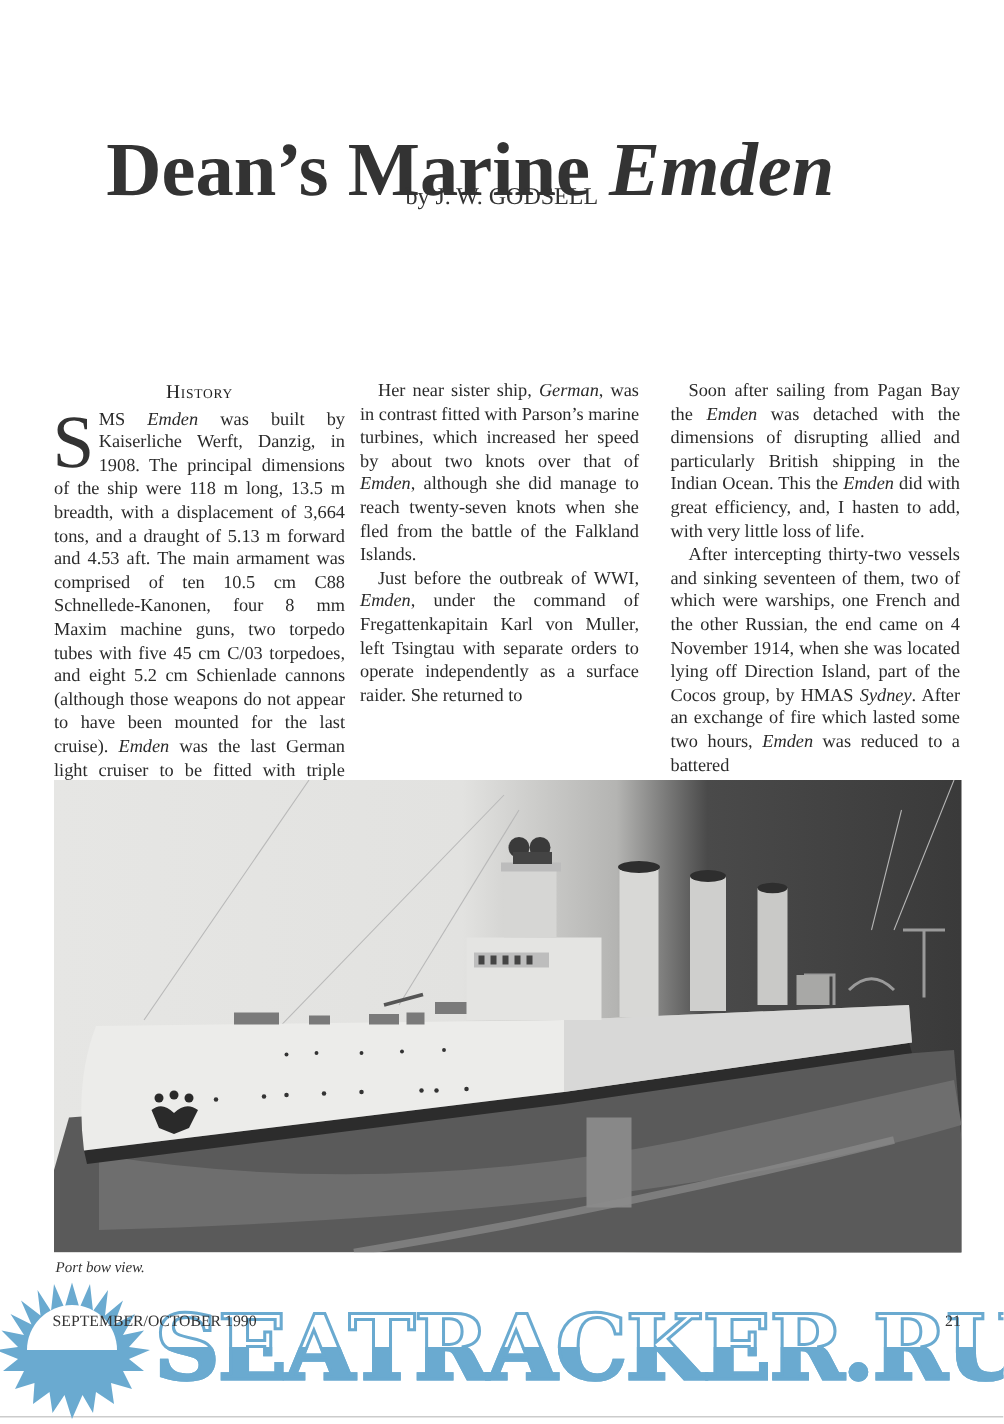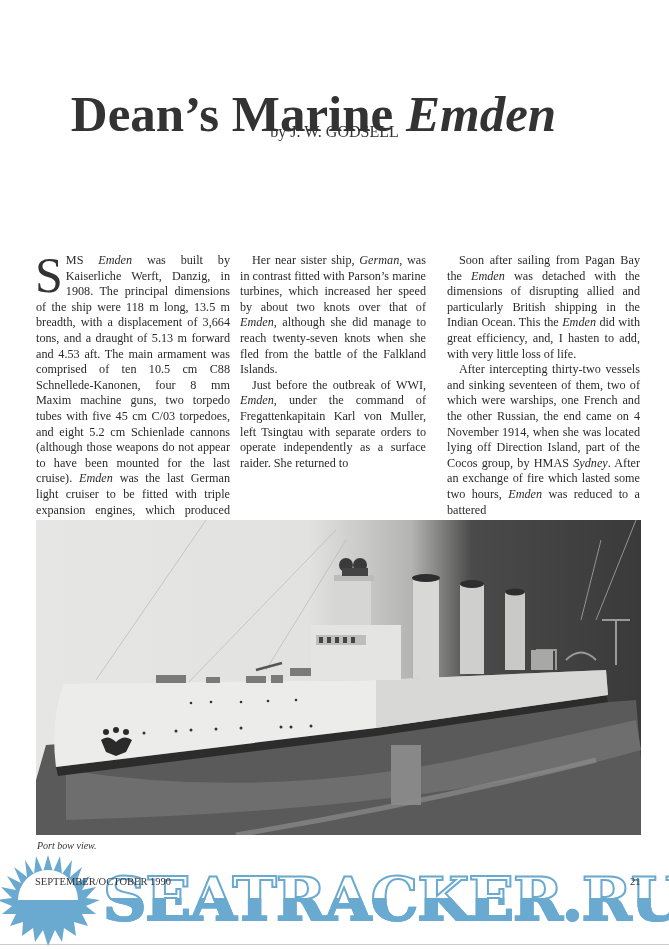--- a/index.html
+++ b/index.html
@@ -65,20 +65,21 @@
   }
   .bottom-rule { position: absolute; left: 0; top: 944px; width: 669px; height: 1px; background: #ccc; }
 </style>
 </head>
 <body>
 
 <h1 class="title"><span>Dean’s Marine </span><em>Emden</em></h1>
 <div class="byline">by J. W. GODSELL</div>
 
 <div class="col col1">
+  <div class="section-head">History</div>
   <p class="noindent"><span class="dropcap">S</span><span>MS </span><em>Emden</em><span> was built by Kaiserliche Werft, Danzig, in 1908. The principal dimensions of the ship were 118 m long, 13.5 m breadth, with a displacement of 3,664 tons, and a draught of 5.13 m forward and 4.53 aft. The main armament was comprised of ten 10.5 cm C88 Schnellede-Kanonen, four 8 mm Maxim machine guns, two torpedo tubes with five 45 cm C/03 torpedoes, and eight 5.2 cm Schienlade cannons (although those weapons do not appear to have been mounted for the last cruise). </span><em>Emden</em><span> was the last German light cruiser to be fitted with triple expansion engines, which produced 15,683 ship horse power, giv-</span></p>
 </div>
 
 <div class="col col2">
   <p><span>Her near sister ship, </span><em>German</em><span>, was in contrast fitted with Parson’s marine turbines, which increased her speed by about two knots over that of </span><em>Emden</em><span>, although she did manage to reach twenty-seven knots when she fled from the battle of the Falkland Islands.</span></p>
   <p><span>Just before the outbreak of WWI, </span><em>Emden</em><span>, under the command of Fregattenkapitain Karl von Muller, left Tsingtau with separate orders to operate independently as a surface raider. She returned to</span></p>
 </div>
 
 <div class="col col3">
   <p><span>Soon after sailing from Pagan Bay the </span><em>Emden</em><span> was detached with the dimensions of disrupting allied and particularly British shipping in the Indian Ocean. This the </span><em>Emden</em><span> did with great efficiency, and, I hasten to add, with very little loss of life.</span></p>

